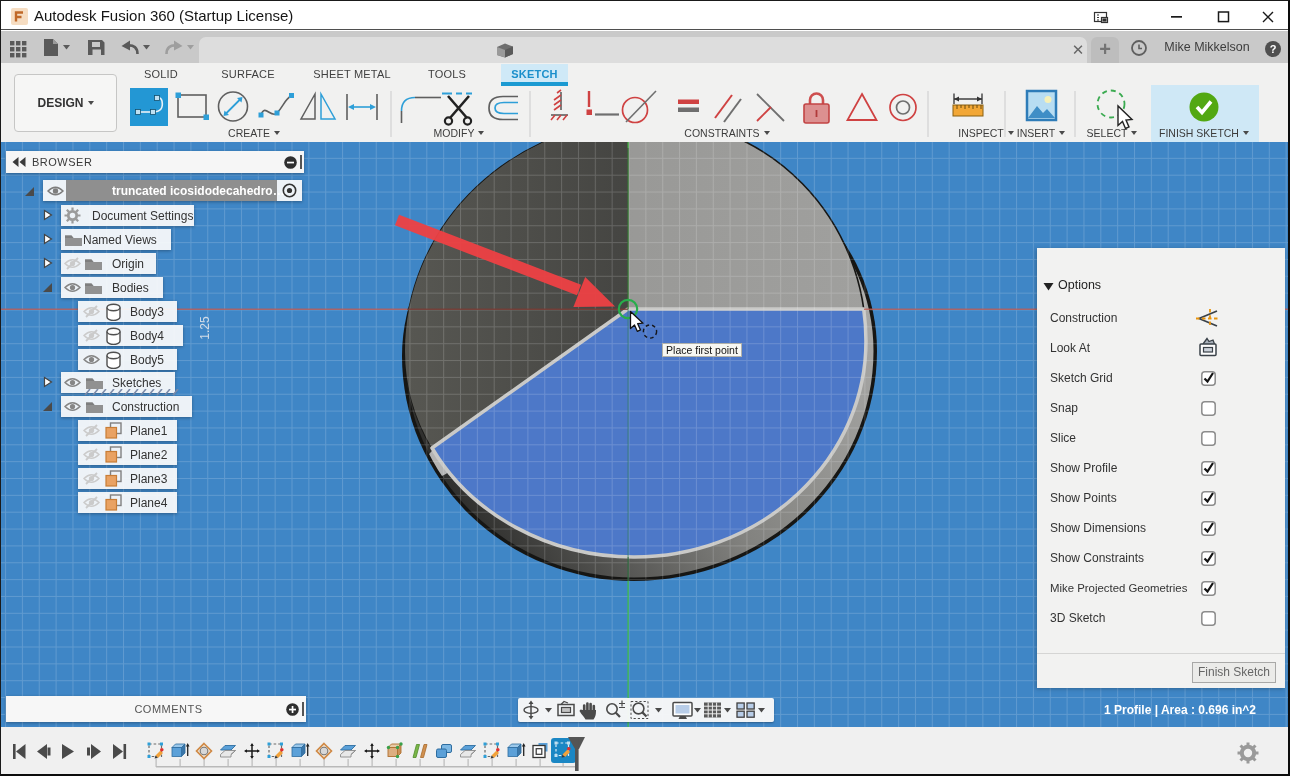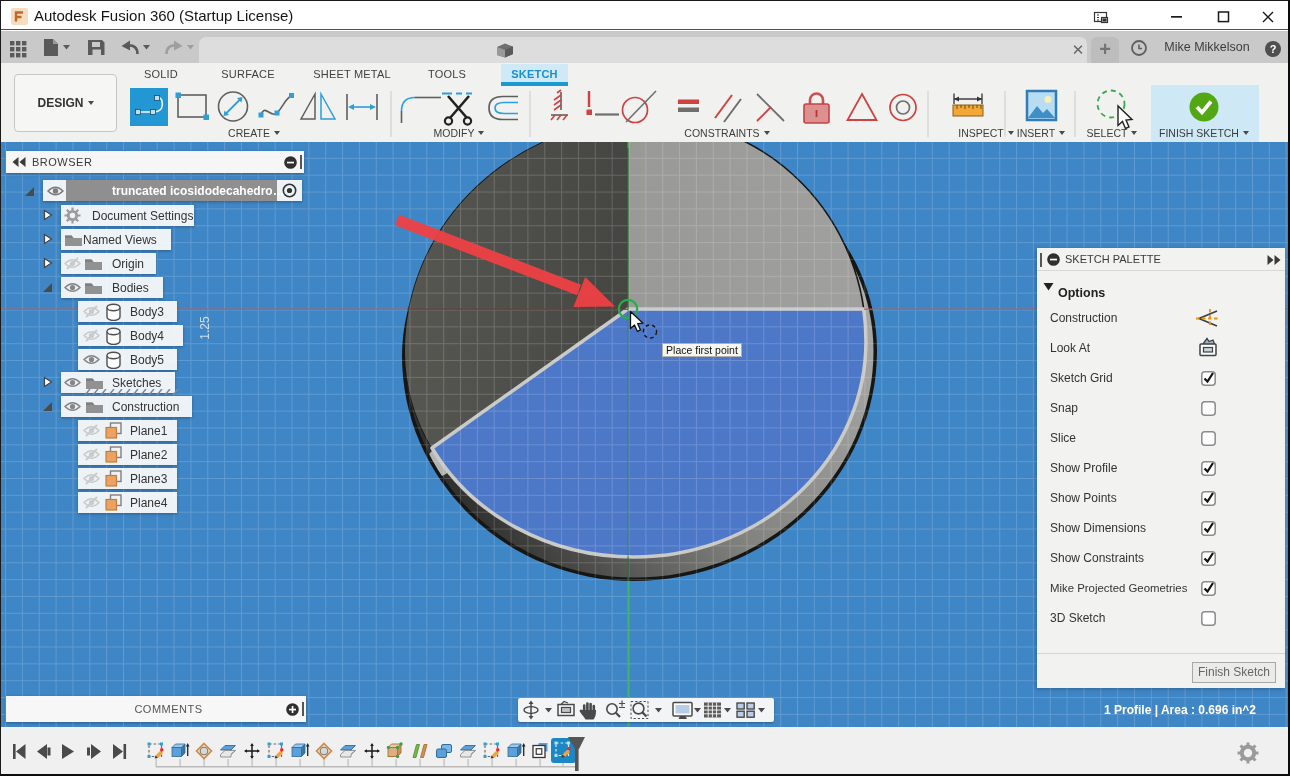--- a/index.html
+++ b/index.html
@@ -524,35 +524,24 @@
             <path d="M3,12 L14,1" stroke="#cbcbcb" stroke-width="1.8"></path>
           </svg>
         <svg style="margin-left:5px" width="17" height="17">
             <rect x="5.5" y="1" width="10.5" height="10.5" fill="none" stroke="#808080" stroke-width="1.4"></rect>
             <rect x="1" y="5.5" width="10.5" height="10.5" fill="#e9a263" stroke="#c87d36" stroke-width="1.2"></rect>
           </svg>
         <span style="margin-left:8px">Plane4</span>
       </div>
     </div>
     <div id="palette">
-      <div id="pheader">
-        <div class="abs" style="left:3px;top:5px;width:2px;height:14px;background:#555"></div>
-        <svg class="abs" style="left:10px;top:5px" width="14" height="14">
-          <circle cx="6.5" cy="6.5" r="6.3" fill="#2f2f2f"></circle>
-            <rect x="3" y="5.7" width="7" height="1.7" fill="#fff"></rect>
-        </svg>
-        <span style="margin-left:28px">SKETCH PALETTE</span>
-        <svg class="abs" style="left:230px;top:7px" width="14" height="10">
-          <path d="M0.5,0 L6.5,5 L0.5,10 Z M7.5,0 L13.5,5 L7.5,10 Z" fill="#3a3a3a"></path>
-        </svg>
-      </div>
       <svg class="abs" style="left:6px;top:34px" width="11" height="9">
           <path d="M0.5,1 H10.5 L5.5,8.5 Z" fill="#222"></path>
         </svg>
-      <div class="abs" style="left:21px;top:38px;font-size:12.5px;font-weight:bold;color:#222;">Options</div>
+      <div class="abs" style="left:21px;top:30px;font-size:12.5px;font-weight:normal;color:#222;">Options</div>
       <div class="prow" style="top:60px;">Construction</div>
       <svg class="abs pctl" style="top:60px;left:158px" width="26" height="21">
         <path d="M22,3 L4,10.5 L22,18" fill="none" stroke="#3a4148" stroke-width="1.7"></path>
         <path d="M1,10.5 H25" stroke="#e8930c" stroke-width="1.8" stroke-dasharray="3.5,2.5"></path>
         <path d="M15,1 V20" stroke="#e8930c" stroke-width="1.8" stroke-dasharray="3.5,2.8"></path>
       </svg>
       <div class="prow" style="top:90px;">Look At</div>
       <svg class="abs pctl" style="top:88px;left:160px" width="22" height="22">
         <path d="M6,8 L10,2.5 L12,5.5 L16,4 L17.5,8" fill="#aab2bc" stroke="#3a4148" stroke-width="1.3"></path>
         <rect x="3" y="8" width="16" height="11.5" rx="1" fill="#fdfdfd" stroke="#3a4148" stroke-width="1.5"></rect>

